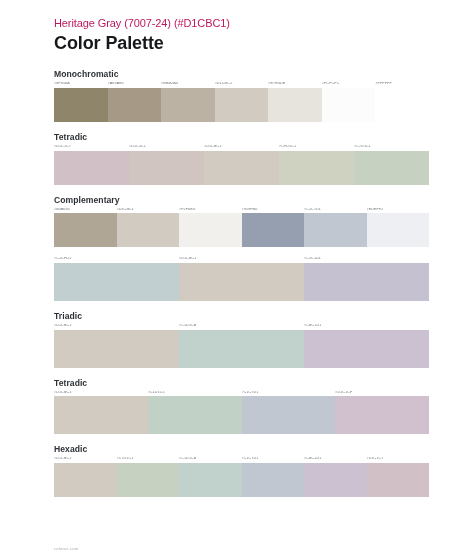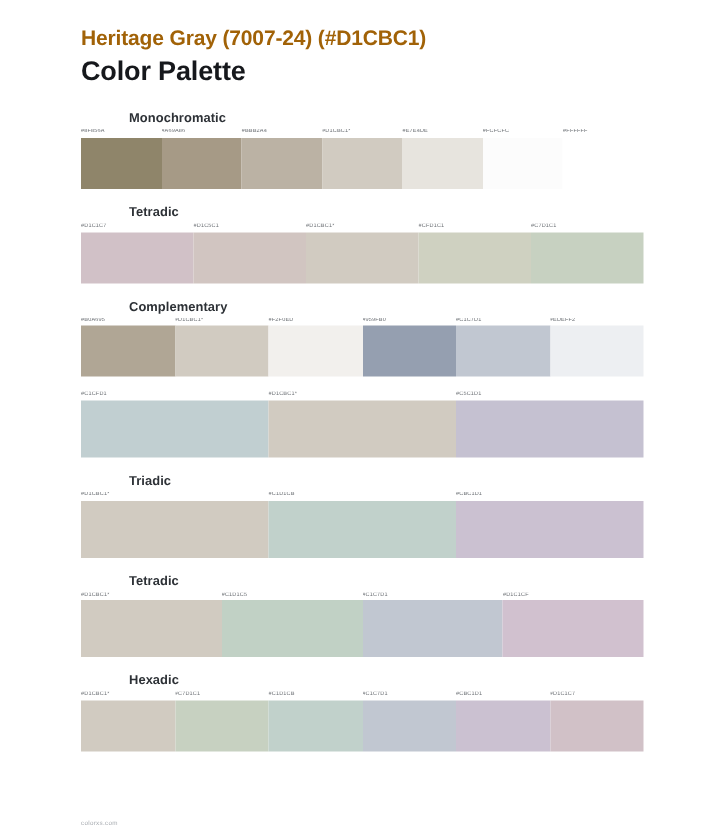--- a/index.html
+++ b/index.html
@@ -6,32 +6,32 @@
   html, body {
     width:474px; height:560px;
     background:#ffffff;
     font-family:"Liberation Sans", sans-serif;
     -webkit-font-smoothing:antialiased;
   }
   .page { width:474px; height:560px; position:relative; padding:16px 40px 0 54px; }
 
   .title-block { margin-bottom:14px; }
   .title {
-    font-size:14px; font-weight:bold; color:#a16207;
+    font-size:11px; font-weight:normal; color:#be185d;
     letter-spacing:-0.1px; line-height:1.35;
   }
   .subtitle {
     font-size:18px; font-weight:bold; color:#16181c;
     letter-spacing:-0.1px; line-height:1.35;
   }
 
   .section { margin-bottom:10px; }
   .section-name {
     font-size:8.6px; font-weight:bold; color:#2d3136;
-    letter-spacing:0.05px; margin-bottom:3px;margin-left:32px;
+    letter-spacing:0.05px; margin-bottom:3px;
   }
 
   .labels { display:flex; width:375px; }
   .swatches { display:flex; width:375px; }
 
   .label {
     font-size:3.7px; color:#6d7176; letter-spacing:0.12px;
     line-height:1; padding-bottom:2px; white-space:nowrap; overflow:hidden;
   }
   .sw { height:34px; }

